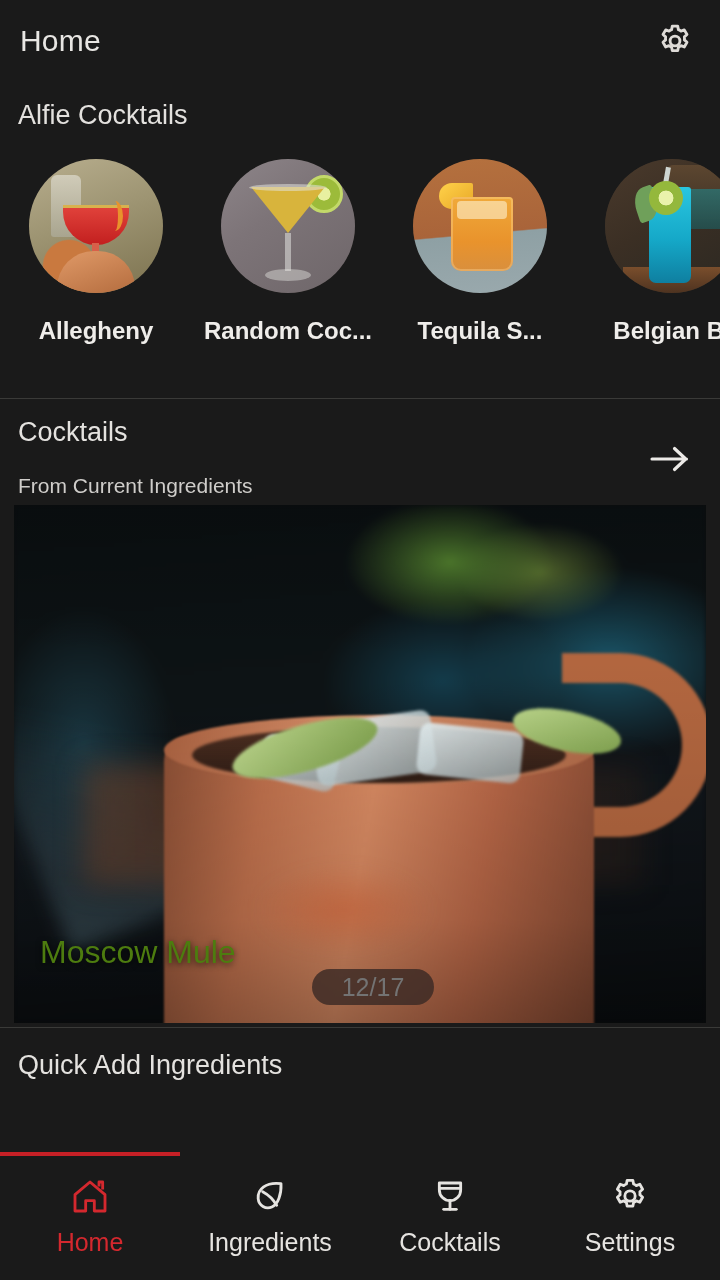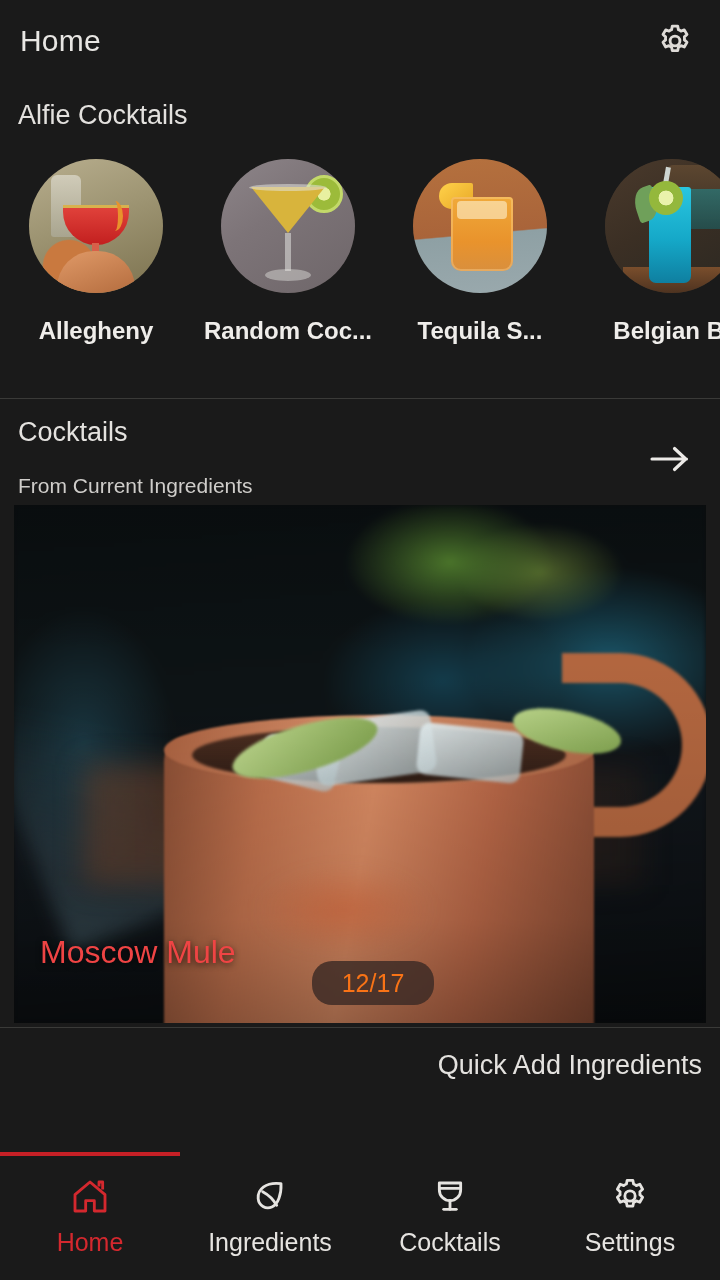--- a/index.html
+++ b/index.html
@@ -173,32 +173,32 @@
     position:absolute; left:240px; top:360px; width:180px; height:90px;
     background:radial-gradient(ellipse,rgba(214,86,40,.45),rgba(160,60,30,0) 70%);
     filter:blur(8px);
   }
   .card-shade {
     position:absolute; inset:0;
     background:linear-gradient(180deg, rgba(0,0,0,.18) 0%, rgba(0,0,0,0) 30%, rgba(0,0,0,.12) 80%, rgba(0,0,0,.3) 100%);
   }
   .card-title {
     position:absolute; left:26px; bottom:52px;
-    font-size:32px; color:#ef4444; text-shadow:0 2px 6px rgba(0,0,0,.7);
+    font-size:32px; color:#4d7c0f; text-shadow:0 2px 6px rgba(0,0,0,.7);
   }
   .card-badge {
     position:absolute; left:298px; bottom:18px;
-    min-width:122px; height:44px; border-radius:20px;
+    min-width:122px; height:36px; border-radius:20px;
     background:rgba(58,42,36,.82);
     display:flex; align-items:center; justify-content:center;
-    font-size:25px; color:#f97316;
-  }
-
-  
-  .section-quick { flex:0 0 120px; padding:22px 18px 0 18px;text-align:right; }
+    font-size:25px; color:#737373;
+  }
+
+  
+  .section-quick { flex:0 0 120px; padding:22px 18px 0 18px; }
   .qa-title { font-size:27px; color:#e4e2df; }
   .qa-sub { font-size:21px; color:#cfcdca; margin-top:10px; }
 
   
   .nav {
     position:absolute; left:0; bottom:0; width:720px; height:128px;
     background:#1a1a1a; display:flex; align-items:flex-start;
   }
   .nav-indicator { position:absolute; left:0; top:0; width:180px; height:4px; background:#c62026; }
   .nav-item {

